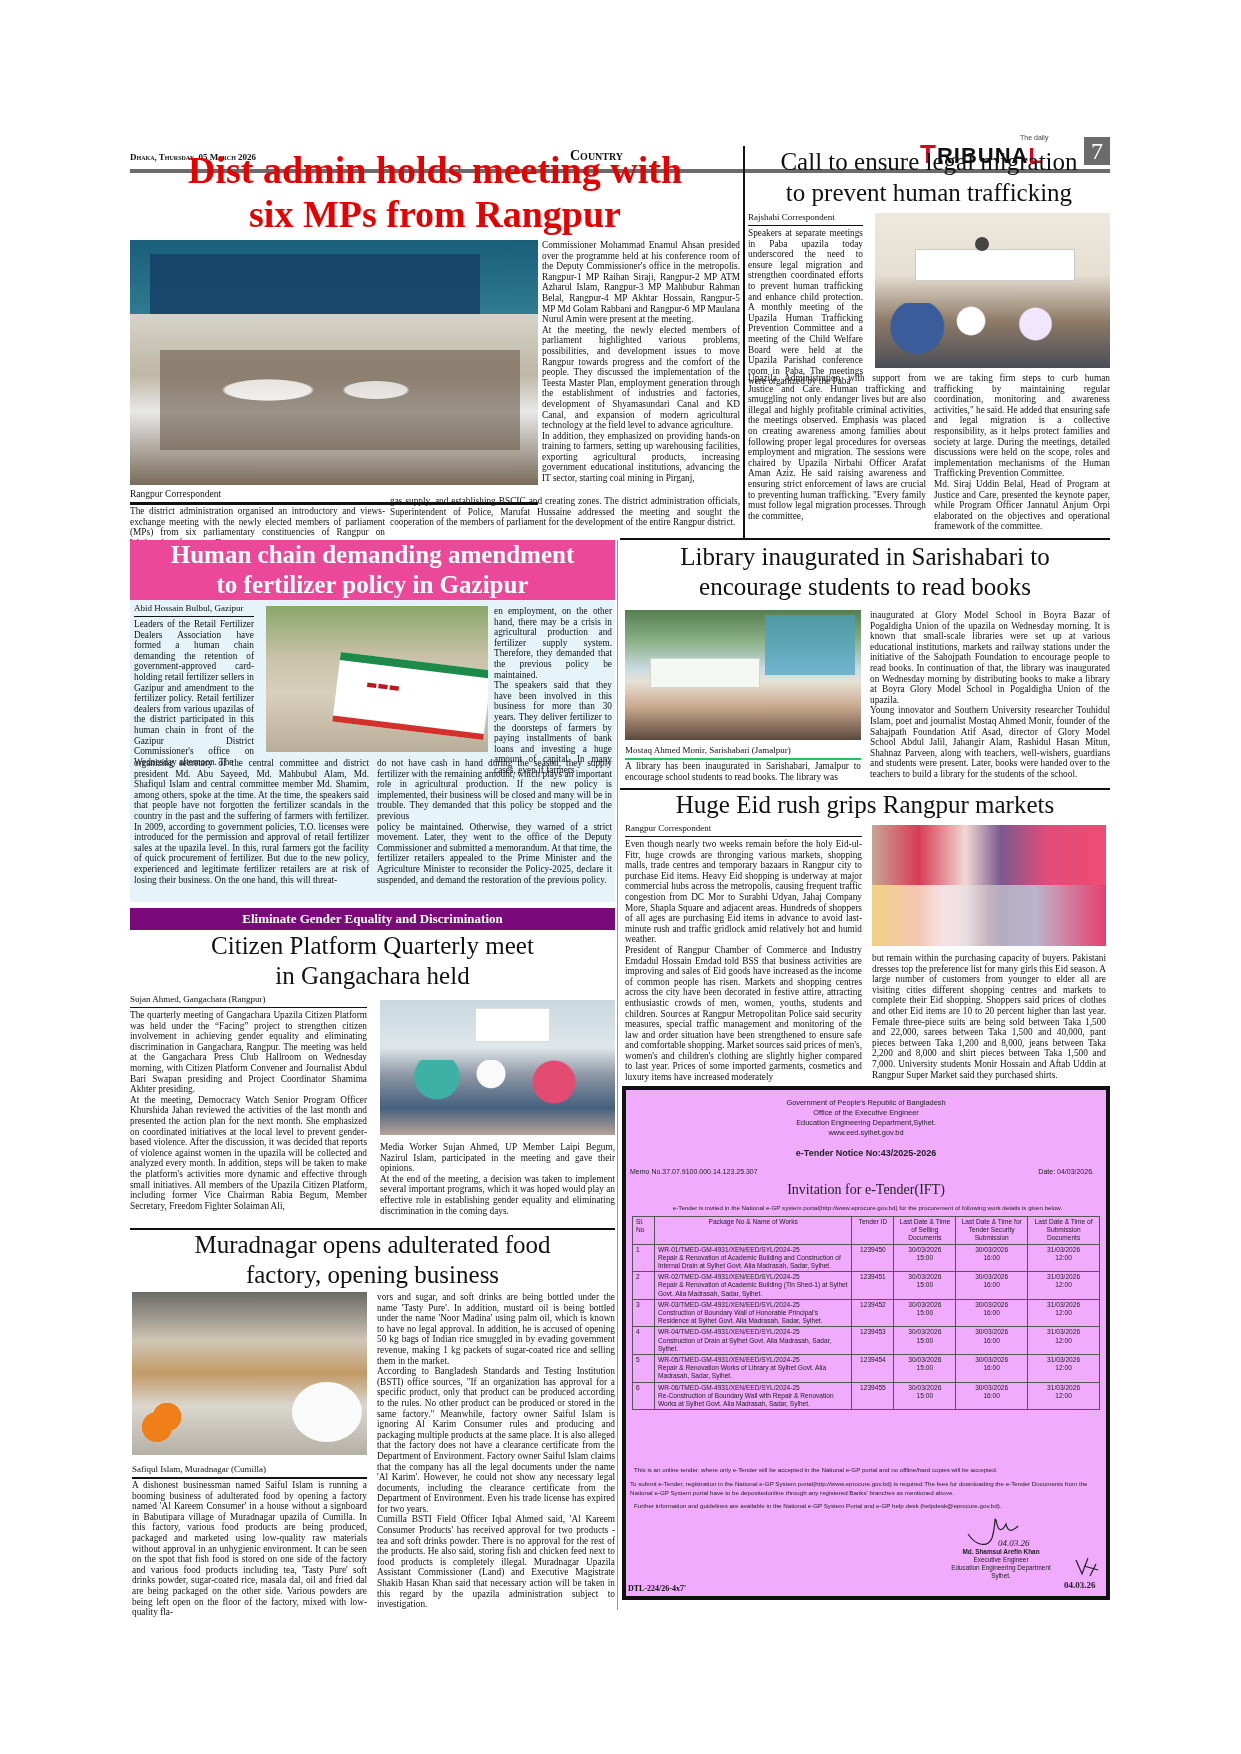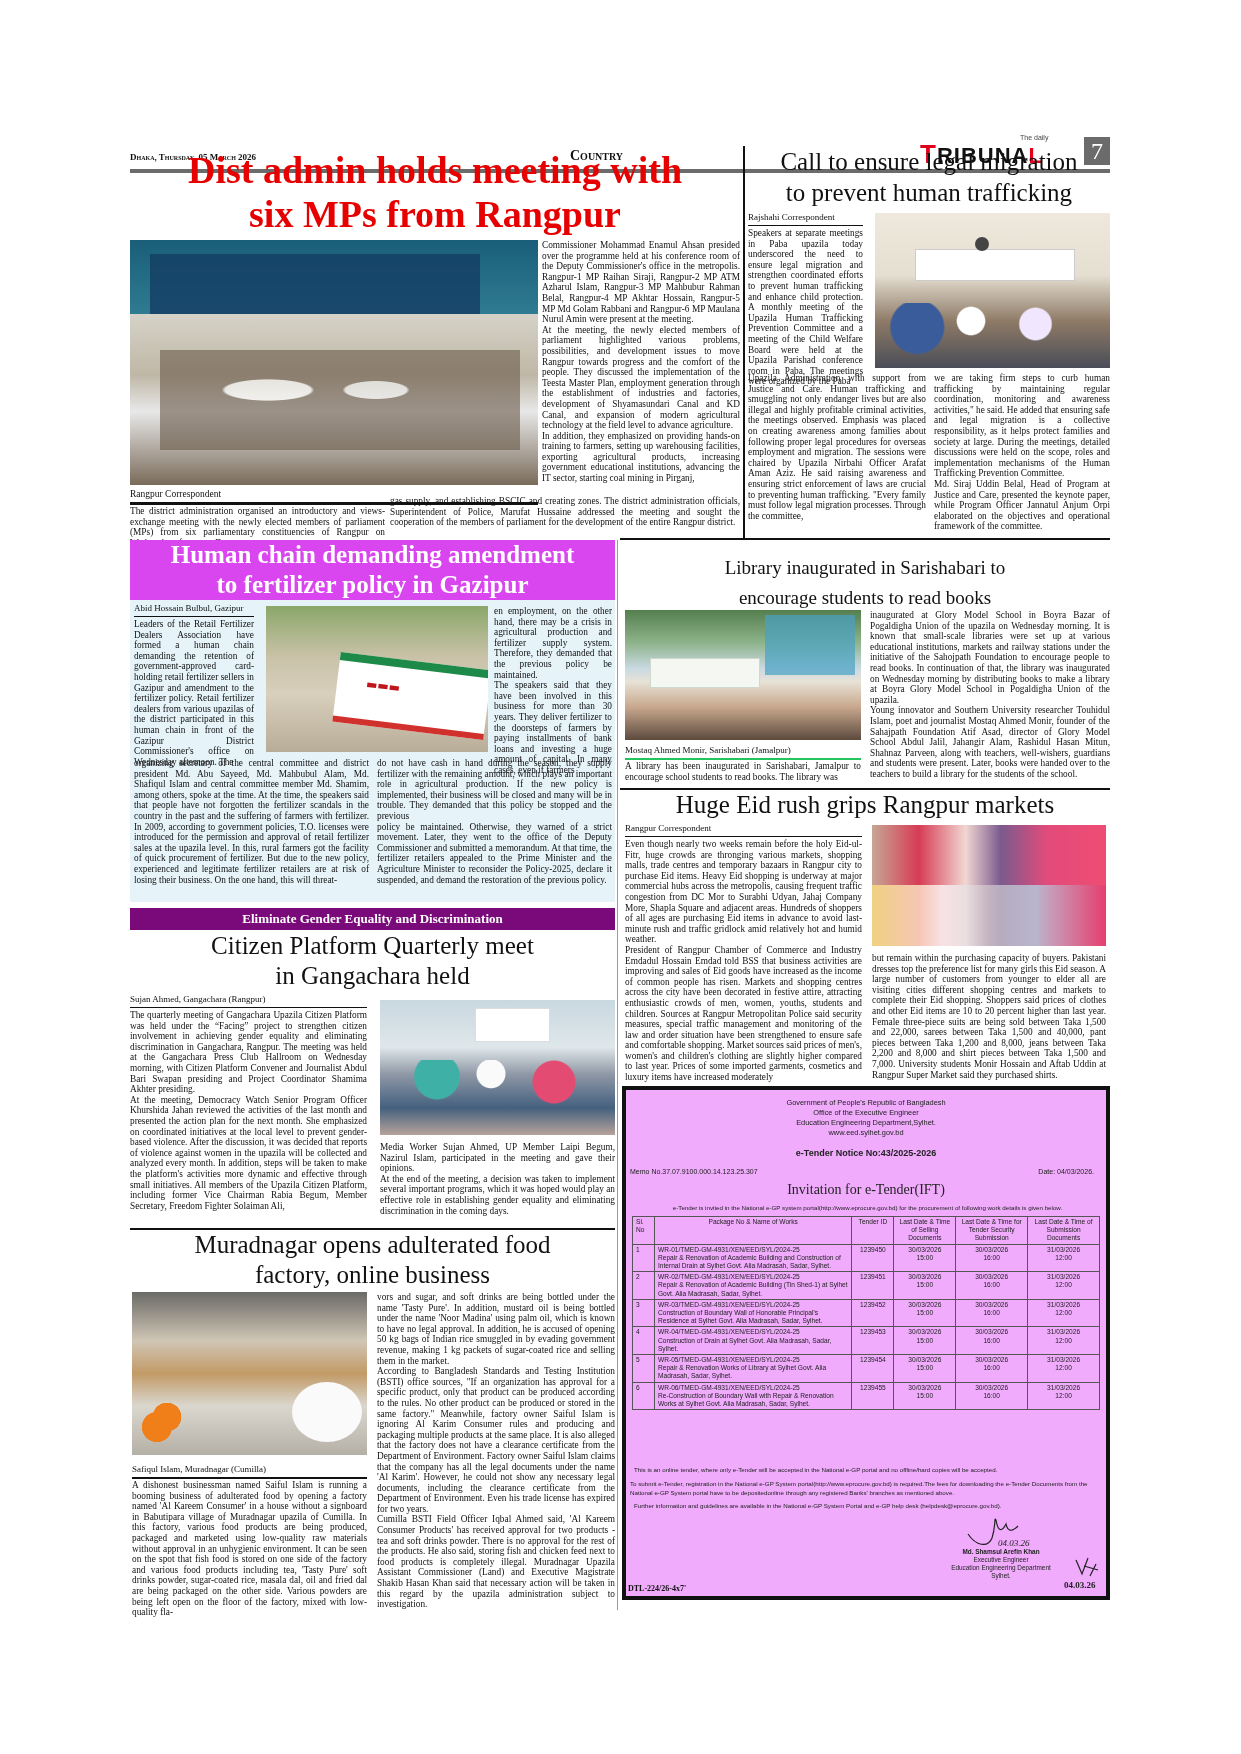--- a/index.html
+++ b/index.html
@@ -67,21 +67,21 @@
   </div>
   <div class="abs p" style="left:0;top:227px;width:178px;">Upazila Administration with support from Justice and Care. Human trafficking and smuggling not only endanger lives but are also illegal and highly profitable criminal activities, the meetings observed. Emphasis was placed on creating awareness among families about following proper legal procedures for overseas employment and migration. The sessions were chaired by Upazila Nirbahi Officer Arafat Aman Aziz. He said raising awareness and ensuring strict enforcement of laws are crucial to preventing human trafficking. "Every family must follow legal migration processes. Through the committee,</div>
   <div class="abs p" style="left:186px;top:227px;width:176px;">
     <p>we are taking firm steps to curb human trafficking by maintaining regular coordination, monitoring and awareness activities," he said. He added that ensuring safe and legal migration is a collective responsibility, as it helps protect families and society at large. During the meetings, detailed discussions were held on the scope, roles and implementation mechanisms of the Human Trafficking Prevention Committee.</p>
     <p>Md. Siraj Uddin Belal, Head of Program at Justice and Care, presented the keynote paper, while Program Officer Jannatul Anjum Orpi elaborated on the objectives and operational framework of the committee.</p>
   </div>
 </div>
 <div class="rule" style="left:620px;top:538px;width:490px;height:2px;"></div>
 
 <div class="abs" style="left:130px;top:540px;width:485px;height:362px;background:#e6f4fa;">
-  <h2 class="abs" style="left:0;top:0;width:485px;height:60px;background:#d946ef;color:#fff;text-align:center;font-family:'Liberation Serif',serif;font-weight:bold;font-size:25px;line-height:30px;">
+  <h2 class="abs" style="left:0;top:0;width:485px;height:60px;background:#ec4899;color:#fff;text-align:center;font-family:'Liberation Serif',serif;font-weight:bold;font-size:25px;line-height:30px;">
     <span>Human chain demanding amendment</span><br>
     <span>to fertilizer policy in Gazipur</span>
   </h2>
   <div class="abs" style="left:4px;top:63px;width:120px;font-size:9px;line-height:11px;border-bottom:1px solid #111;padding-bottom:2px;">Abid Hossain Bulbul, Gazipur</div>
   <div class="abs p" style="left:4px;top:79px;width:120px;">Leaders of the Retail Fertilizer Dealers Association have formed a human chain demanding the retention of government-approved card-holding retail fertilizer sellers in Gazipur and amendment to the fertilizer policy. Retail fertilizer dealers from various upazilas of the district participated in this human chain in front of the Gazipur District Commissioner's office on Wednesday afternoon. The</div>
   <div class="photo" style="left:136px;top:66px;width:222px;height:146px;background:linear-gradient(180deg,#8aa76a 0%,#c9c2a8 35%,#d8cfbc 60%,#b8ad98 100%);">
     <div class="abs" style="left:70px;top:55px;width:152px;height:70px;background:#fff;transform:rotate(7deg);border-top:8px solid #1d8a4a;border-bottom:6px solid #d0312d;"></div>
     <div class="abs" style="left:100px;top:75px;width:70px;height:14px;color:#c0151b;font-size:12px;font-family:'DejaVu Sans',sans-serif;transform:rotate(7deg);">▬▬▬</div>
   </div>
   <div class="abs p" style="left:364px;top:66px;width:118px;">
@@ -89,21 +89,21 @@
     <p>The speakers said that they have been involved in this business for more than 30 years. They deliver fertilizer to the doorsteps of farmers by paying installments of bank loans and investing a huge amount of capital. In many cases, even if farmers</p>
   </div>
   <div class="abs p" style="left:4px;top:218px;width:235px;">organizing secretary of the central committee and district president Md. Abu Sayeed, Md. Mahbubul Alam, Md. Shafiqul Islam and central committee member Md. Shamim, among others, spoke at the time. At the time, the speakers said that people have not forgotten the fertilizer scandals in the country in the past and the suffering of farmers with fertilizer. In 2009, according to government policies, T.O. licenses were introduced for the permission and approval of retail fertilizer sales at the upazila level. In this, rural farmers got the facility of quick procurement of fertilizer. But due to the new policy, experienced and legitimate fertilizer retailers are at risk of losing their business. On the one hand, this will threat-</div>
   <div class="abs p" style="left:247px;top:218px;width:235px;">
     <p>do not have cash in hand during the season, they supply fertilizer with the remaining amount, which plays an important role in agricultural production. If the new policy is implemented, their business will be closed and many will be in trouble. They demanded that this policy be stopped and the previous</p>
     <p>policy be maintained. Otherwise, they warned of a strict movement. Later, they went to the office of the Deputy Commissioner and submitted a memorandum. At that time, the fertilizer retailers appealed to the Prime Minister and the Agriculture Minister to reconsider the Policy-2025, declare it suspended, and demand the restoration of the previous policy.</p>
   </div>
 </div>
 
 <div class="abs" style="left:620px;top:542px;width:490px;height:246px;">
-  <h2 class="abs hd-serif" style="left:0;top:11px;width:490px;font-size:19px;line-height:30px;">
+  <h2 class="abs hd-serif" style="left:0;top:0;width:490px;font-size:25px;line-height:30px;">
     <span>Library inaugurated in Sarishabari to</span><br>
     <span>encourage students to read books</span>
   </h2>
   <div class="photo" style="left:5px;top:68px;width:236px;height:130px;background:linear-gradient(180deg,#557f4f 0%,#8db38a 25%,#c9d9e2 45%,#e7e2d6 55%,#c7a78c 75%,#5c4a3e 100%);">
     <div class="abs" style="left:25px;top:48px;width:110px;height:30px;background:#f4f7f2;border:1px solid #cfd8cf"></div>
     <div class="abs" style="left:140px;top:5px;width:90px;height:60px;background:#47a1c4;opacity:.7"></div>
   </div>
   <div class="abs" style="left:5px;top:203px;width:236px;font-size:9px;line-height:11px;border-bottom:2px solid #22c55e;padding-bottom:2px;">Mostaq Ahmed Monir, Sarishabari (Jamalpur)</div>
   <div class="abs p" style="left:5px;top:219px;width:236px;">A library has been inaugurated in Sarishabari, Jamalpur to encourage school students to read books. The library was</div>
   <div class="abs p" style="left:250px;top:68px;width:240px;">
@@ -144,21 +144,21 @@
   <div class="abs p" style="left:250px;top:234px;width:235px;">
     <p>Media Worker Sujan Ahmed, UP Member Laipi Begum, Nazirul Islam, participated in the meeting and gave their opinions.</p>
     <p>At the end of the meeting, a decision was taken to implement several important programs, which it was hoped would play an effective role in establishing gender equality and eliminating discrimination in the coming days.</p>
   </div>
 </div>
 <div class="rule" style="left:130px;top:1228px;width:485px;height:2px;"></div>
 
 <div class="abs" style="left:130px;top:1230px;width:485px;height:380px;">
   <h2 class="abs hd-serif" style="left:0;top:0;width:485px;font-size:25px;line-height:30px;">
     <span>Muradnagar opens adulterated food</span><br>
-    <span>factory, online business</span>
+    <span>factory, opening business</span>
   </h2>
   <div class="photo" style="left:2px;top:62px;width:235px;height:163px;background:linear-gradient(180deg,#6a6a66 0%,#d0c6b5 30%,#c29a66 50%,#dad7cf 70%,#b5b0a6 100%);">
     <div class="abs" style="left:10px;top:100px;width:50px;height:50px;background:radial-gradient(circle,#f07f1a 0 40%,transparent 41%),radial-gradient(circle at 30% 70%,#f07f1a 0 30%,transparent 31%)"></div>
     <div class="abs" style="left:160px;top:90px;width:70px;height:60px;border-radius:50%;background:#fafafa"></div>
   </div>
   <div class="abs" style="left:2px;top:234px;width:235px;font-size:9px;line-height:11px;border-bottom:2px solid #111;padding-bottom:2px;">Safiqul Islam, Muradnagar (Cumilla)</div>
   <div class="abs p" style="left:2px;top:250px;width:235px;">A dishonest businessman named Saiful Islam is running a booming business of adulterated food by opening a factory named 'Al Kareem Consumer' in a house without a signboard in Babutipara village of Muradnagar upazila of Cumilla. In this factory, various food products are being produced, packaged and marketed using low-quality raw materials without approval in an unhygienic environment. It can be seen on the spot that fish food is stored on one side of the factory and various food products including tea, 'Tasty Pure' soft drinks powder, sugar-coated rice, masala dal, oil and fried dal are being packaged on the other side. Various powders are being left open on the floor of the factory, mixed with low-quality fla-</div>
   <div class="abs p" style="left:247px;top:62px;width:238px;">
     <p>vors and sugar, and soft drinks are being bottled under the name 'Tasty Pure'. In addition, mustard oil is being bottled under the name 'Noor Madina' using palm oil, which is known to have no legal approval. In addition, he is accused of opening 50 kg bags of Indian rice smuggled in by evading government revenue, making 1 kg packets of sugar-coated rice and selling them in the market.</p>
     <p>According to Bangladesh Standards and Testing Institution (BSTI) office sources, "If an organization has approval for a specific product, only that product can be produced according to the rules. No other product can be produced or stored in the same factory." Meanwhile, factory owner Saiful Islam is ignoring Al Karim Consumer rules and producing and packaging multiple products at the same place. It is also alleged that the factory does not have a clearance certificate from the Department of Environment. Factory owner Saiful Islam claims that the company has all the legal documents under the name 'Al Karim'. However, he could not show any necessary legal documents, including the clearance certificate from the Department of Environment. Even his trade license has expired for two years.</p>

